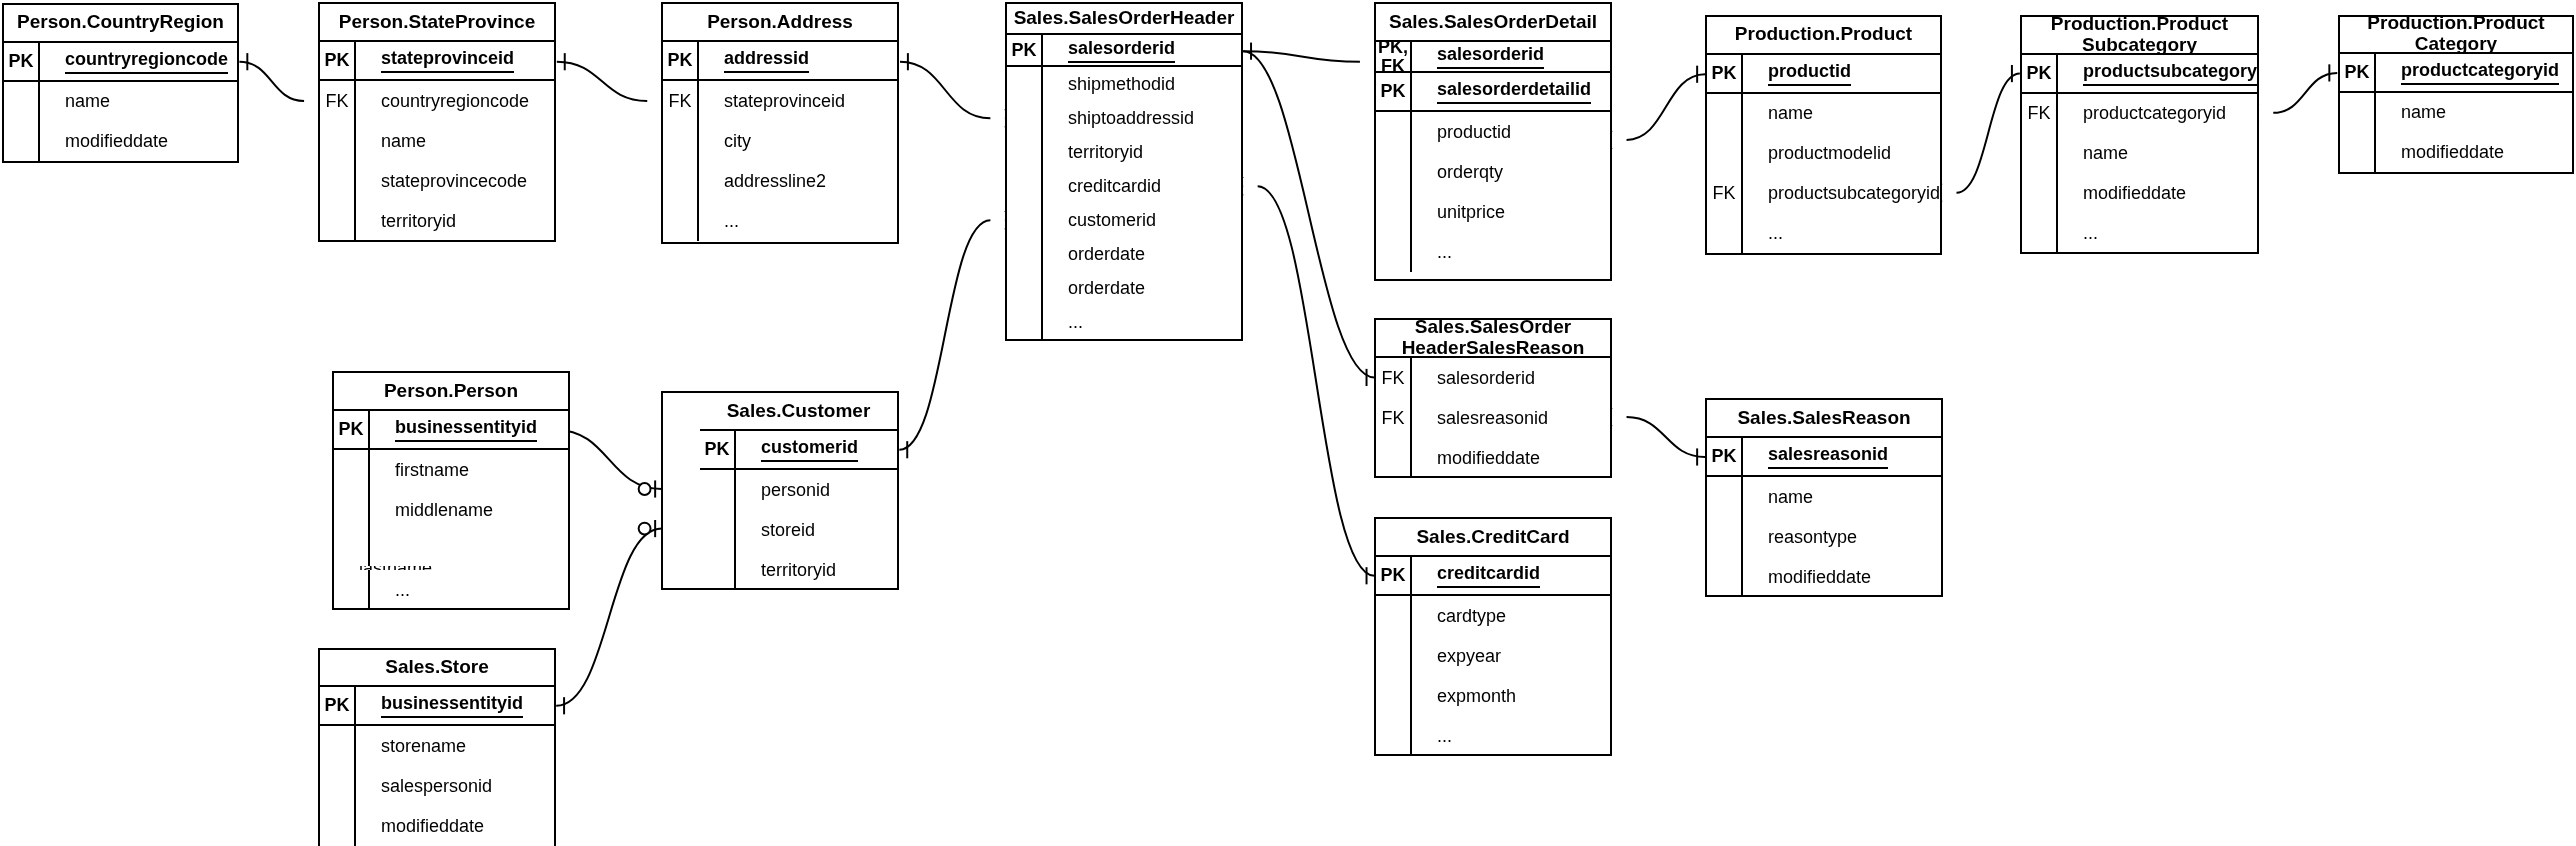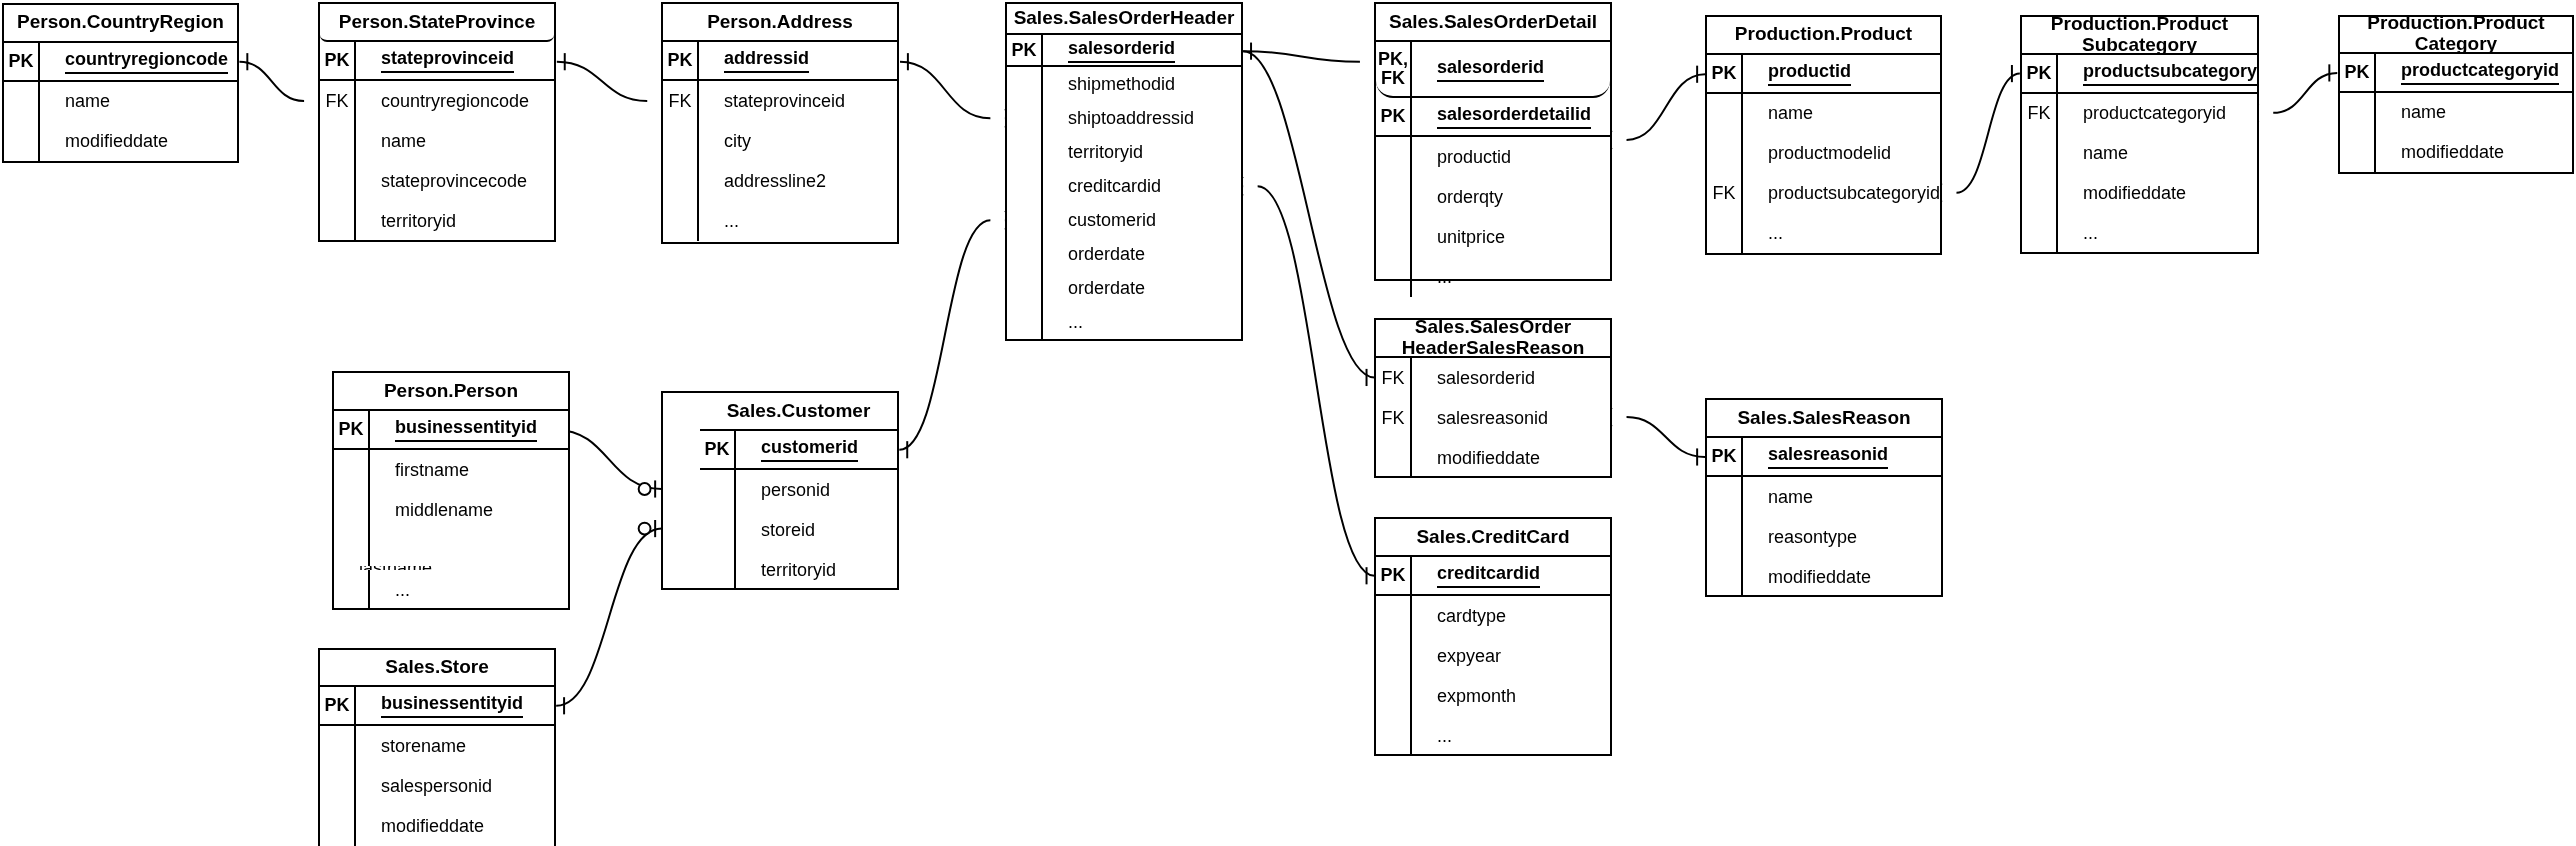--- a/index.html
+++ b/index.html
@@ -138,21 +138,21 @@
         </div>
       </div>
       <div class="a-row" style="height: 40px;">
         <div class="a-keycell"></div>
         <div class="e-namecell">
           <span>modifieddate</span>
         </div>
       </div>
     </div>
     <div class="entity" style="left: 318px; top: 2px; width: 238px; height: 240px;">
-      <div class="e-title" style="height: 38px; border-radius: 7px;">
+      <div class="e-title" style="height: 38px;">
         <span>Person.StateProvince</span>
       </div>
       <div class="e-row" style="height: 39px;">
         <div class="e-keycell">
           <span>PK</span>
         </div>
         <div class="e-namecell">
           <span class="keyname">stateprovinceid</span>
         </div>
       </div>
@@ -276,21 +276,21 @@
         <div class="a-keycell"></div>
         <div class="e-namecell">
           <span>...</span>
         </div>
       </div>
     </div>
     <div class="entity" style="left: 1374px; top: 2px; width: 238px; height: 279px;">
       <div class="e-title" style="height: 38px;">
         <span>Sales.SalesOrderDetail</span>
       </div>
-      <div class="e-row" style="height: 56px; border-radius: 17px;">
+      <div class="e-row" style="height: 31px;">
         <div class="e-keycell">
           <span>PK,</span>
           <span>FK</span>
         </div>
         <div class="e-namecell">
           <span class="keyname">salesorderid</span>
         </div>
       </div>
       <div class="e-row" style="height: 39px;">
         <div class="e-keycell">

